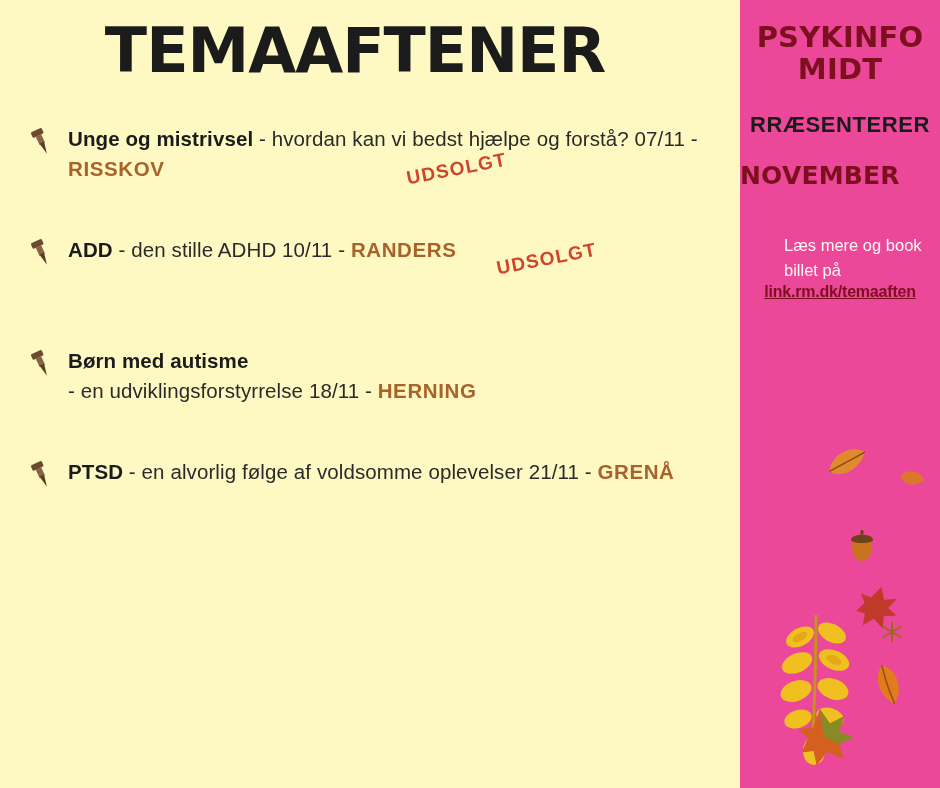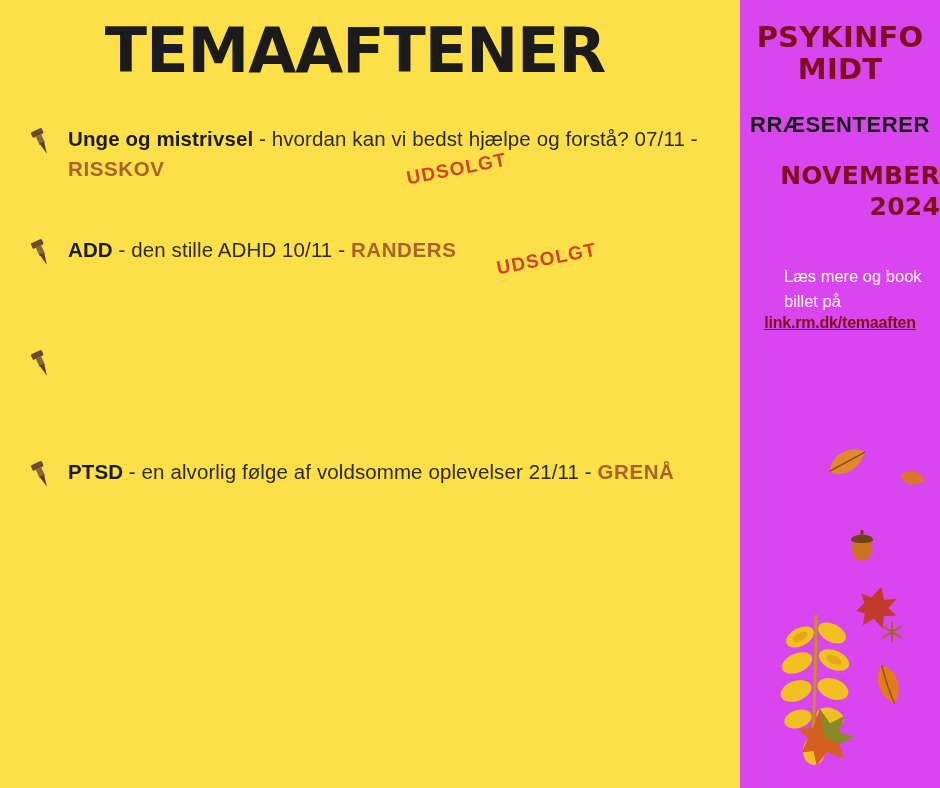--- a/index.html
+++ b/index.html
@@ -18,21 +18,21 @@
     width: 940px;
     height: 788px;
     background: #ece8e1;
     display: flex;
   }
   
   .left {
     position: relative;
     width: 740px;
     height: 788px;
-    background: #fde047;
+    background: #fef9c3;
     box-sizing: border-box;
   }
   .title {
     font-family: "DejaVu Sans", sans-serif;
     font-weight: bold;
     font-size: 62px;
     letter-spacing: -1px;
     color: #1b1b1b;
     text-align: center;
     margin: 18px 0 0 0;
@@ -84,21 +84,21 @@
   }
   
   #ev0 .sold { left: 380px; top: 34px; }
   #ev1 .sold { left: 470px; top: 13px; }
 
   
   .right {
     position: relative;
     width: 200px;
     height: 788px;
-    background: #d946ef;
+    background: #ec4899;
     overflow: hidden;
   }
   .r-title {
     font-family: "DejaVu Sans", sans-serif;
     font-weight: bold;
     color: #7d0f1e;
     font-size: 29px;
     text-align: center;
     line-height: 1.1;
     margin-top: 22px;
@@ -111,21 +111,21 @@
     font-size: 22px;
     text-align: center;
     margin-top: 26px;
     letter-spacing: 0.6px;
   }
   .r-month {
     font-family: "DejaVu Sans", sans-serif;
     font-weight: bold;
     color: #7d0f1e;
     font-size: 25px;
-    text-align: right;
+    text-align: left;
     margin-top: 22px;
     line-height: 1.25;
     letter-spacing: 0.2px;
   }
   .r-info {
     font-family: "Liberation Sans", sans-serif;
     color: #fdfaf5;
     font-size: 16.5px;
     text-align: left;
     margin-top: 42px;
@@ -194,20 +194,23 @@
       <div class="event" id="ev2">
         <span class="pin">
           <svg width="30" height="30" viewBox="0 0 30 30">
             <g transform="rotate(-25 15 15)">
               <rect x="9" y="3" width="12" height="6" rx="1.5" fill="#6b4a2f"></rect>
               <rect x="12" y="9" width="6" height="9" fill="#8a6442"></rect>
               <polygon points="15,29 12.5,17 17.5,17" fill="#5a3c24"></polygon>
             </g>
           </svg>
         </span>
+        <div class="evline">
+          <b>Børn med autisme</b><br><span> - en udviklingsforstyrrelse 18/11 - </span><span class="place">HERNING</span>
+        </div>
       </div>
 
       <div class="event" id="ev3">
         <span class="pin">
           <svg width="30" height="30" viewBox="0 0 30 30">
             <g transform="rotate(-25 15 15)">
               <rect x="9" y="3" width="12" height="6" rx="1.5" fill="#6b4a2f"></rect>
               <rect x="12" y="9" width="6" height="9" fill="#8a6442"></rect>
               <polygon points="15,29 12.5,17 17.5,17" fill="#5a3c24"></polygon>
             </g>
@@ -223,21 +226,20 @@
   </div>
 
   <div class="right">
     <div class="r-title">
       <div>PSYKINFO</div>
       <div>MIDT</div>
     </div>
     <div class="r-sub">RRÆSENTERER</div>
     <div class="r-month">
       <div>NOVEMBER</div>
-      <div>2024</div>
     </div>
     <div class="r-info">Læs mere og book billet på</div>
     <a class="r-link" href="#">link.rm.dk/temaaften</a>
 
     <svg class="leaves" viewBox="0 0 200 348">
 
       <g transform="translate(86,22) rotate(-20)">
         <path d="M0 10 C8 -6 30 -8 40 4 C30 18 10 22 0 10 Z" fill="#e08a2e"></path>
         <path d="M0 10 L40 4" stroke="#8a4a12" stroke-width="1.4" fill="none"></path>
       </g>

